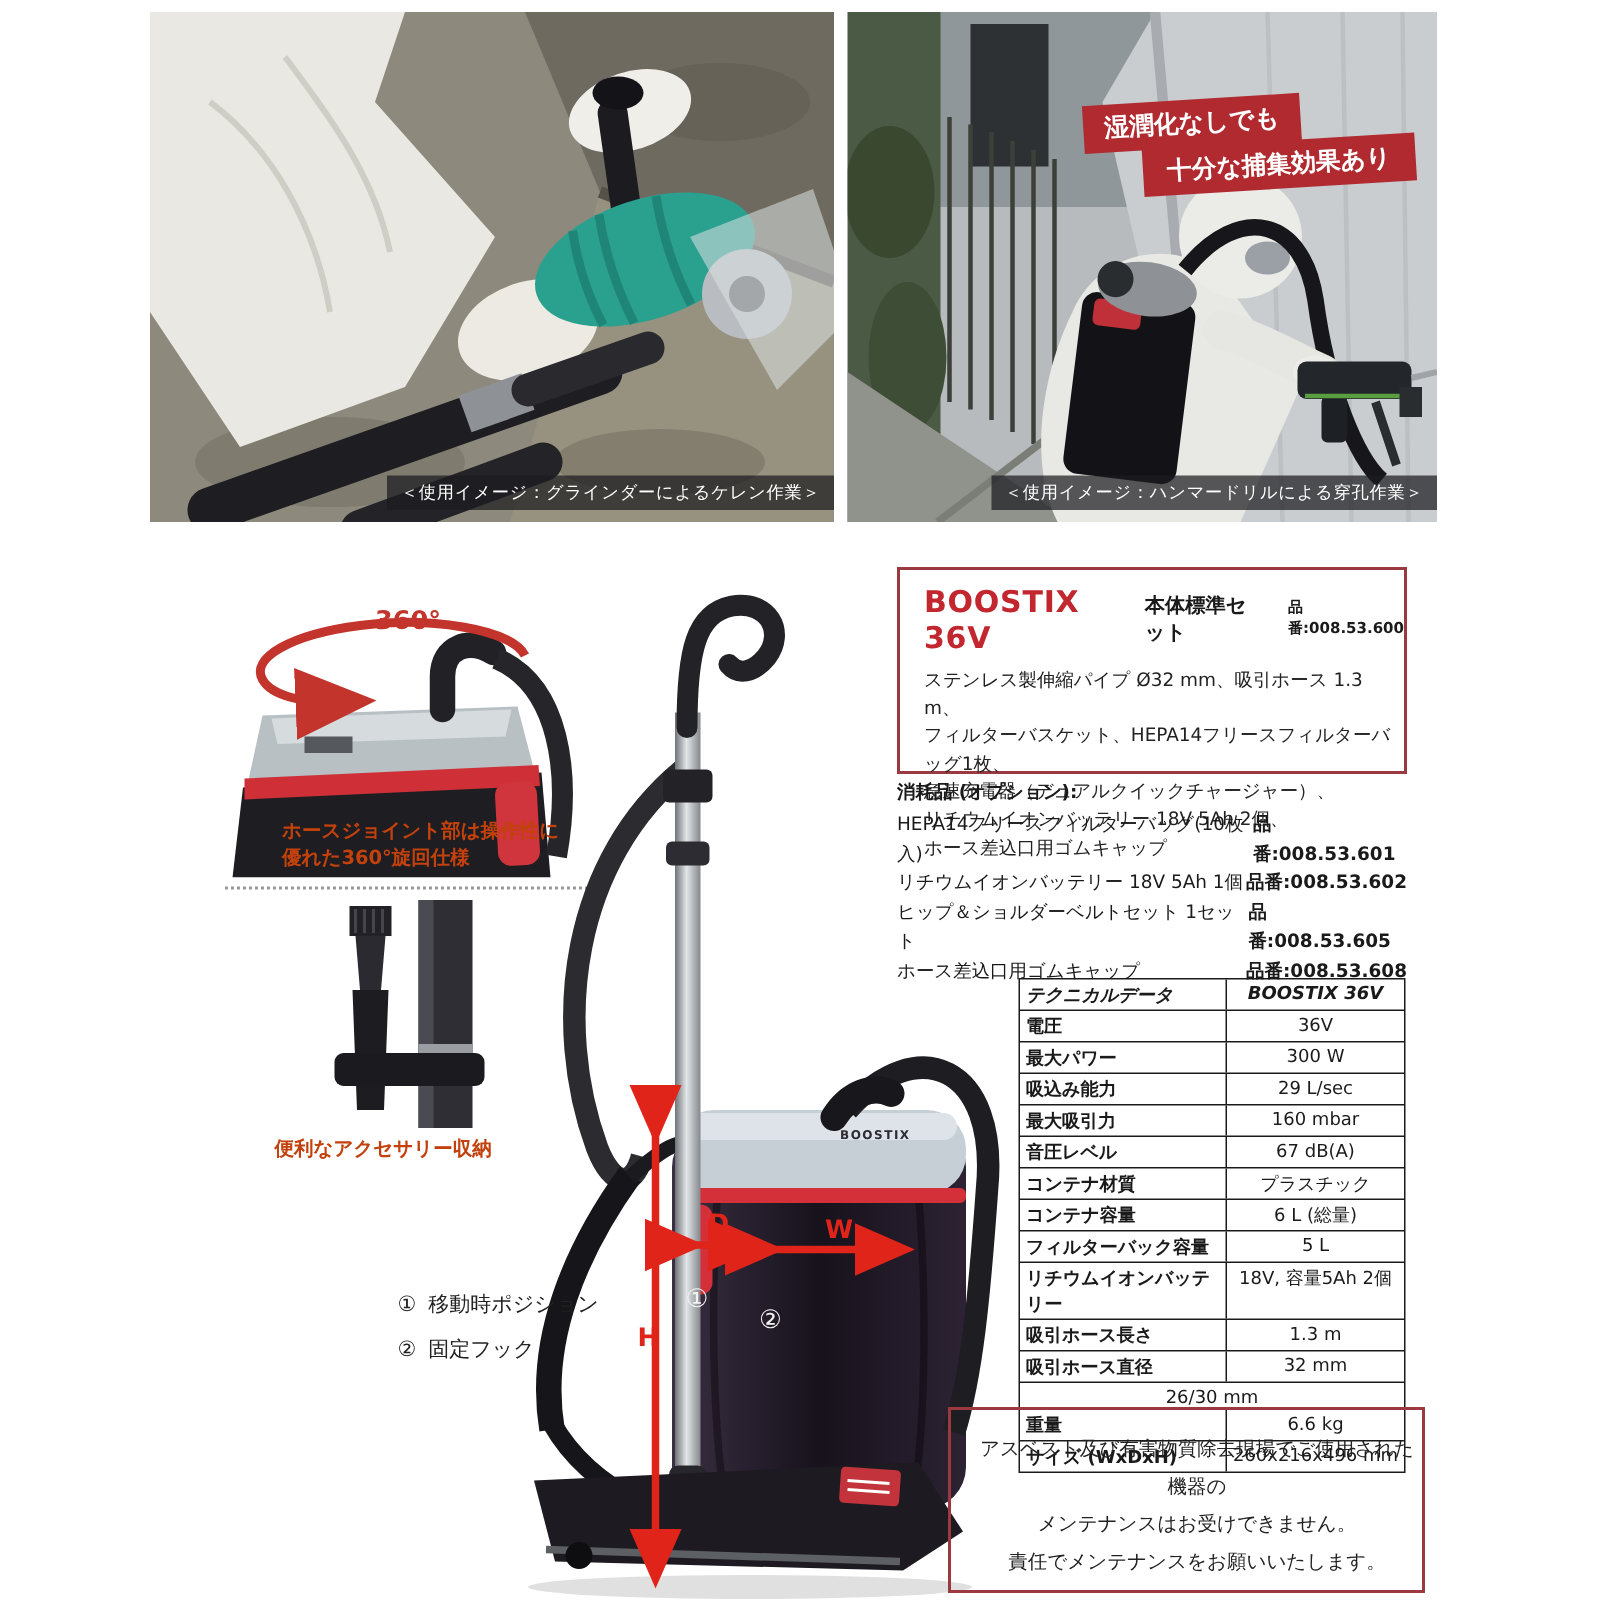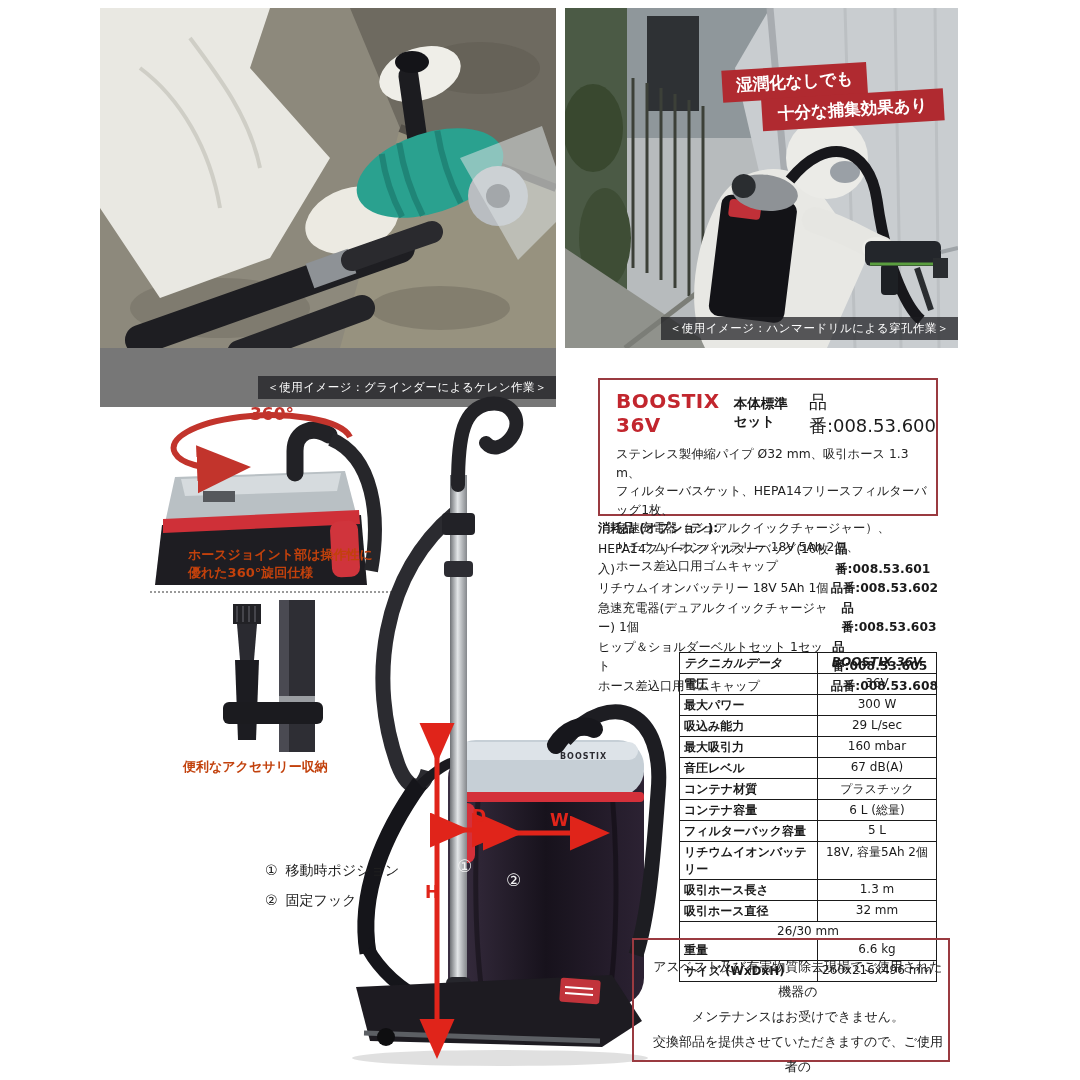--- a/index.html
+++ b/index.html
@@ -2,41 +2,41 @@
 <html><head>
 <meta charset="utf-8">
 <style>
   html,body{margin:0;padding:0;background:#fff;}
   .page{position:relative;width:1080px;height:1080px;background:#ffffff;
         font-family:"DejaVu Sans",sans-serif;overflow:hidden;color:#1a1a1a;}
   .abs{position:absolute;}
 
   
   .photo{position:absolute;top:8px;overflow:hidden;background:#777;}
-  .photo-left{left:100px;width:456px;height:399px;font-family:Liberation Serif, serif;}
+  .photo-left{left:100px;width:456px;height:340px;font-family:Liberation Serif, serif;}
   .photo-right{left:565px;width:393px;height:340px;}
   .photo-caption{position:absolute;bottom:8px;right:0;background:rgba(28,28,32,0.72);
         color:#fff;font-size:11.5px;letter-spacing:.5px;padding:4px 9px;white-space:nowrap;}
   .badge{position:absolute;left:158px;top:56px;transform:rotate(-3.5deg);color:#fff;
         font-weight:bold;font-size:16.5px;}
   .badge .b1{background:#b02a30;padding:5px 14px;width:max-content;}
   .badge .b2{background:#b02a30;padding:5px 16px;width:max-content;margin-left:38px;margin-top:-1px;}
 
   
   .rot-label{position:absolute;left:250px;top:404px;color:#c2342c;font-weight:bold;font-size:17px;}
   .feat-caption{position:absolute;font-size:13px;font-weight:600;color:#c2410c;line-height:18px;margin-left:16px;}
   .dotted-sep{position:absolute;left:150px;top:591px;width:242px;border-top:2px dotted #9a9a9a;}
 
   
   .hdr-box{position:absolute;left:598px;top:378px;width:340px;height:138px;
         border:2px solid #9a3a40;box-sizing:border-box;padding:9px 0 0 16px;}
   .hdr-row{display:flex;align-items:baseline;gap:14px;}
   .hdr-title{color:#c2262e;font-weight:bold;font-size:20px;letter-spacing:.5px;}
   .hdr-set{font-weight:bold;font-size:13.5px;}
-  .hdr-part{font-weight:normal;font-size:18px;}
+  .hdr-part{font-weight:bold;font-size:10px;}
   .hdr-desc{margin-top:7px;font-size:12.3px;line-height:18.6px;color:#222;}
 
   
   .opt-block{position:absolute;left:598px;top:520px;width:340px;font-size:12.3px;}
   .opt-head{font-weight:bold;margin-bottom:3px;}
   .opt-row{display:flex;justify-content:space-between;line-height:19.5px;}
   .opt-part{font-weight:600;}
 
   
   .spec{position:absolute;left:679px;top:652px;width:258px;border:1.5px solid #1a1a1a;
@@ -294,24 +294,20 @@
     <div class="opt-head">消耗品 (オプション):</div>
     <div class="opt-row">
       <span>HEPA14フリースフィルターバッグ(10枚入)</span>
       <span class="opt-part">品番:008.53.601</span>
     </div>
     <div class="opt-row">
       <span>リチウムイオンバッテリー 18V 5Ah 1個</span>
       <span class="opt-part">品番:008.53.602</span>
     </div>
     <div class="opt-row">
-      <span>急速充電器(デュアルクイックチャージャー) 1個</span>
-      <span class="opt-part">品番:008.53.603</span>
-    </div>
-    <div class="opt-row">
       <span>ヒップ＆ショルダーベルトセット 1セット</span>
       <span class="opt-part">品番:008.53.605</span>
     </div>
     <div class="opt-row">
       <span>ホース差込口用ゴムキャップ</span>
       <span class="opt-part">品番:008.53.608</span>
     </div>
   </div>
 
   <div class="spec">
@@ -372,17 +368,16 @@
       </div>
     <div class="srow">
         <span class="sl">サイズ (WxDxH)</span>
         <span class="sv">260x216x496 mm</span>
       </div>
   </div>
 
   <div class="notice">
     <div>アスベスト及び有害物質除去現場でご使用された機器の</div>
     <div>メンテナンスはお受けできません。</div>
-    <div>交換部品を提供させていただきますので、ご使用者の</div>
     <div>責任でメンテナンスをお願いいたします。</div>
   </div>
 
 </div>
 
 </body></html>

